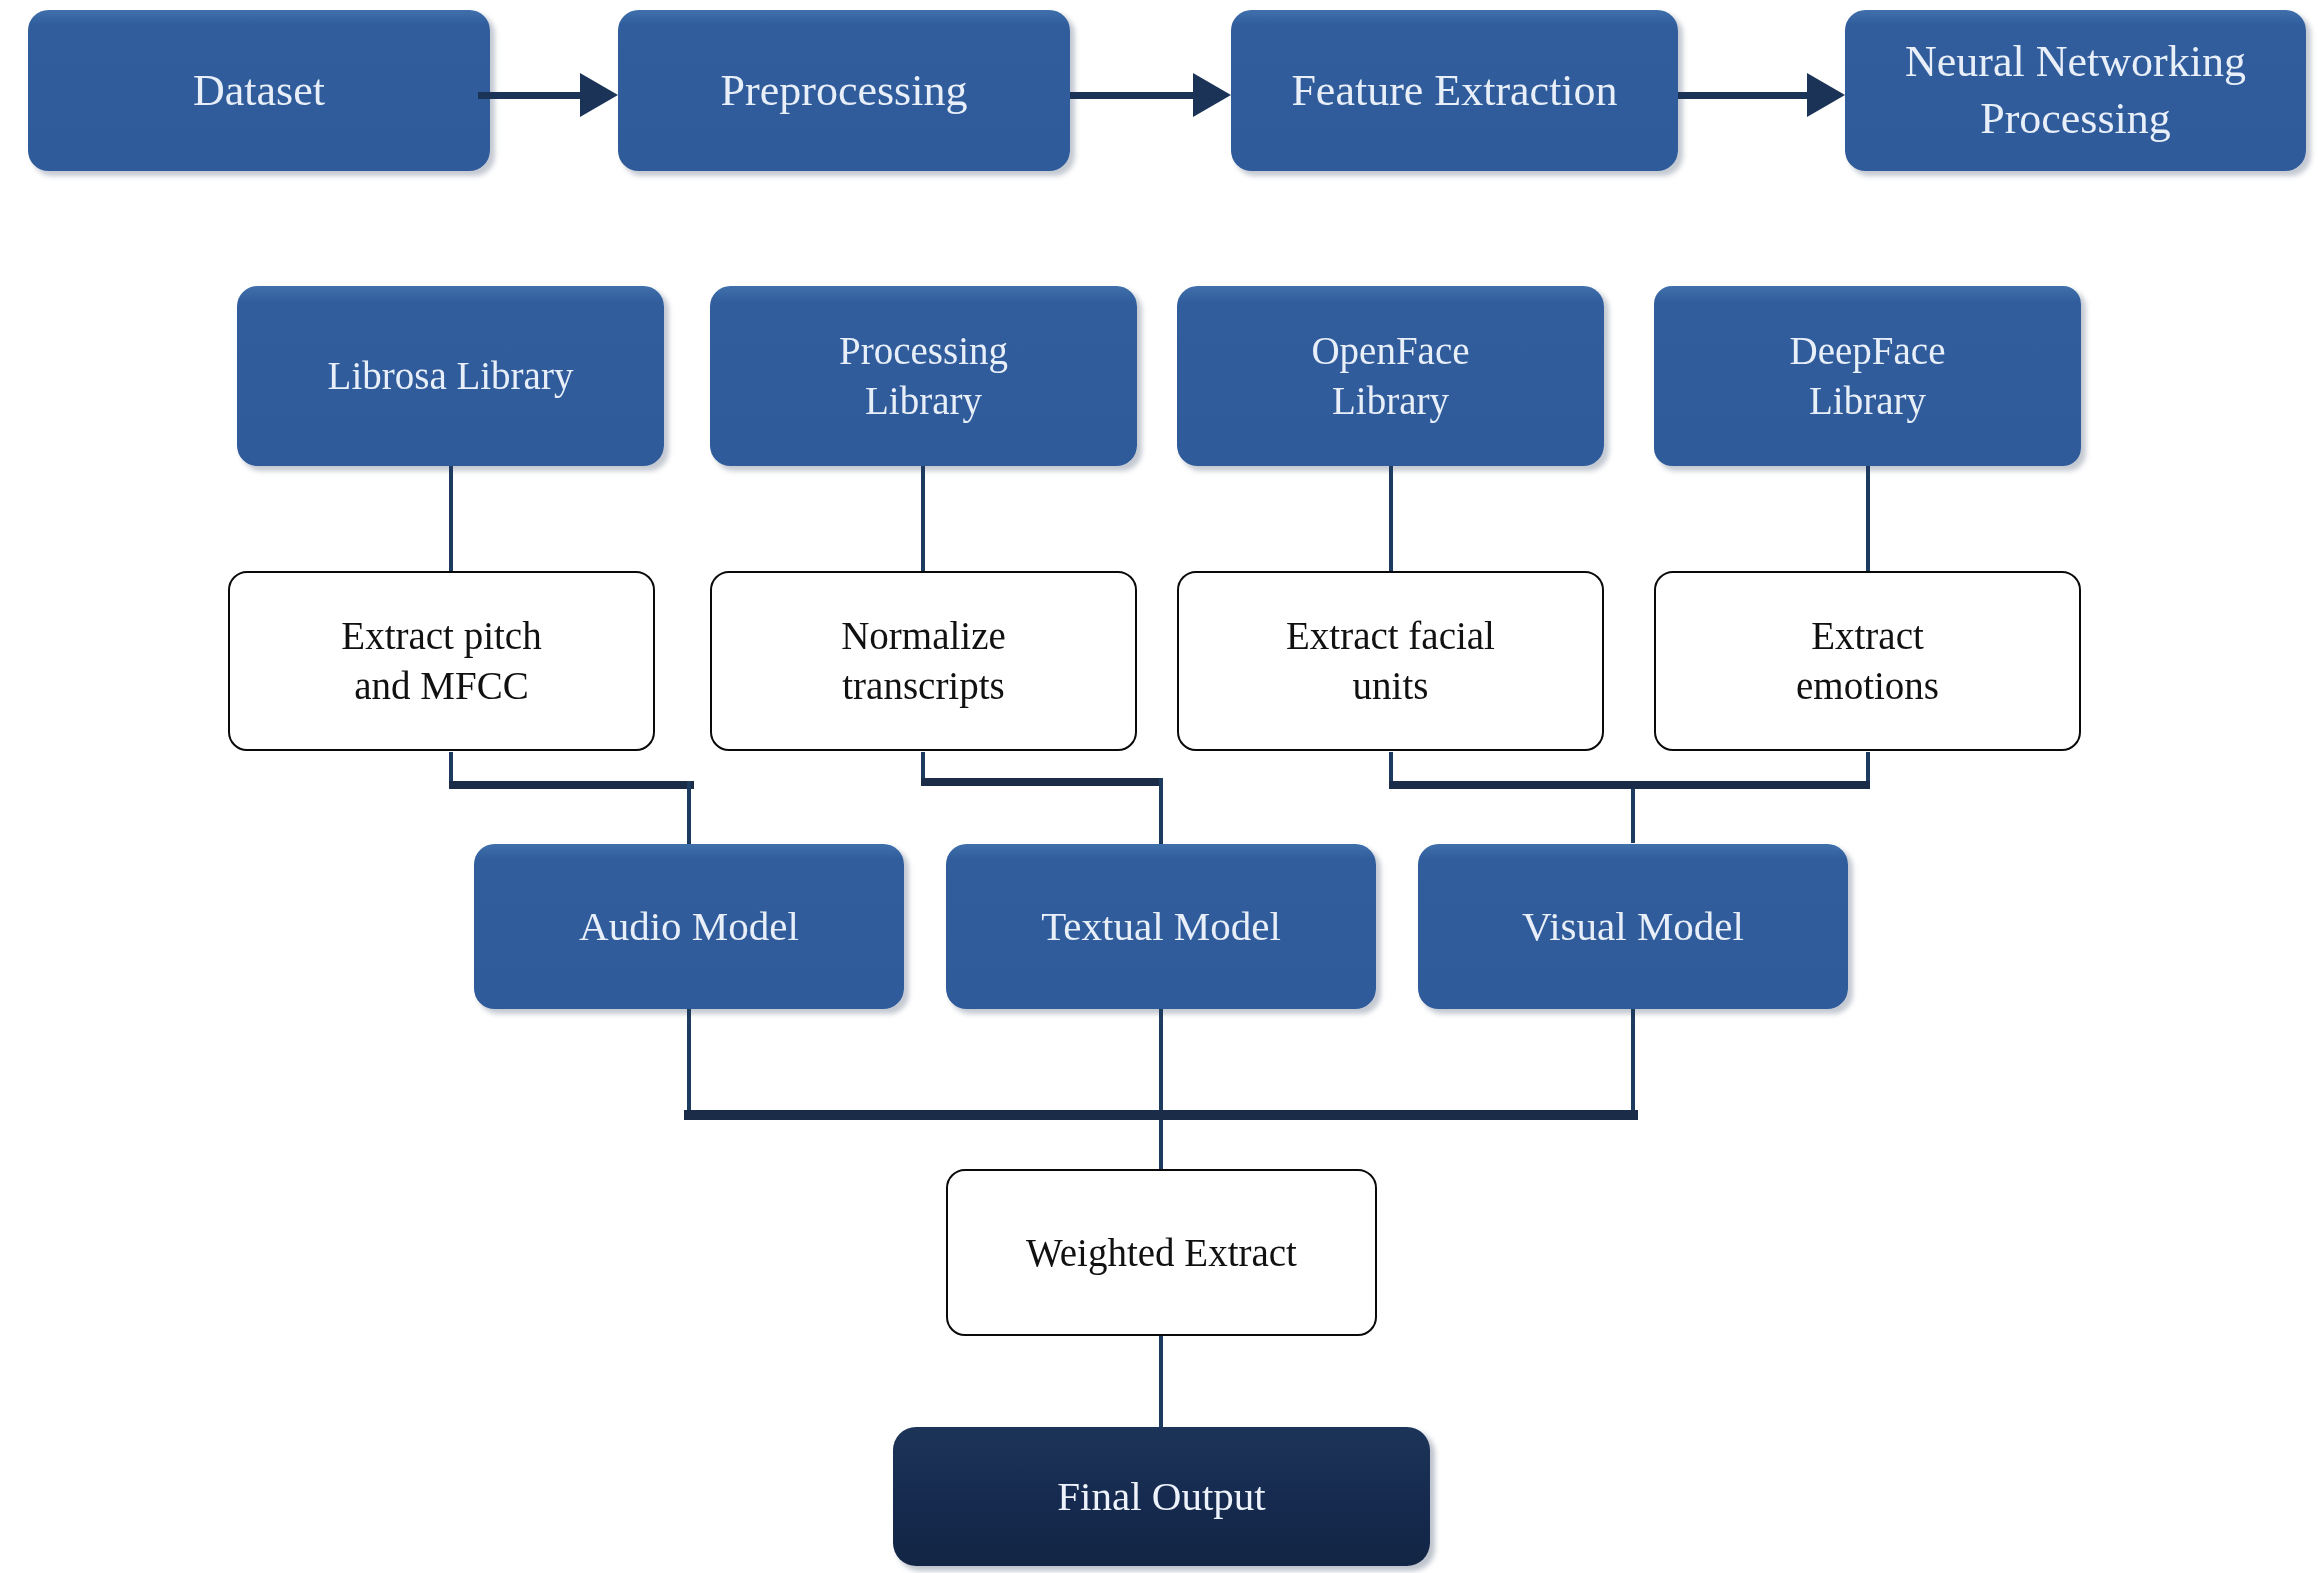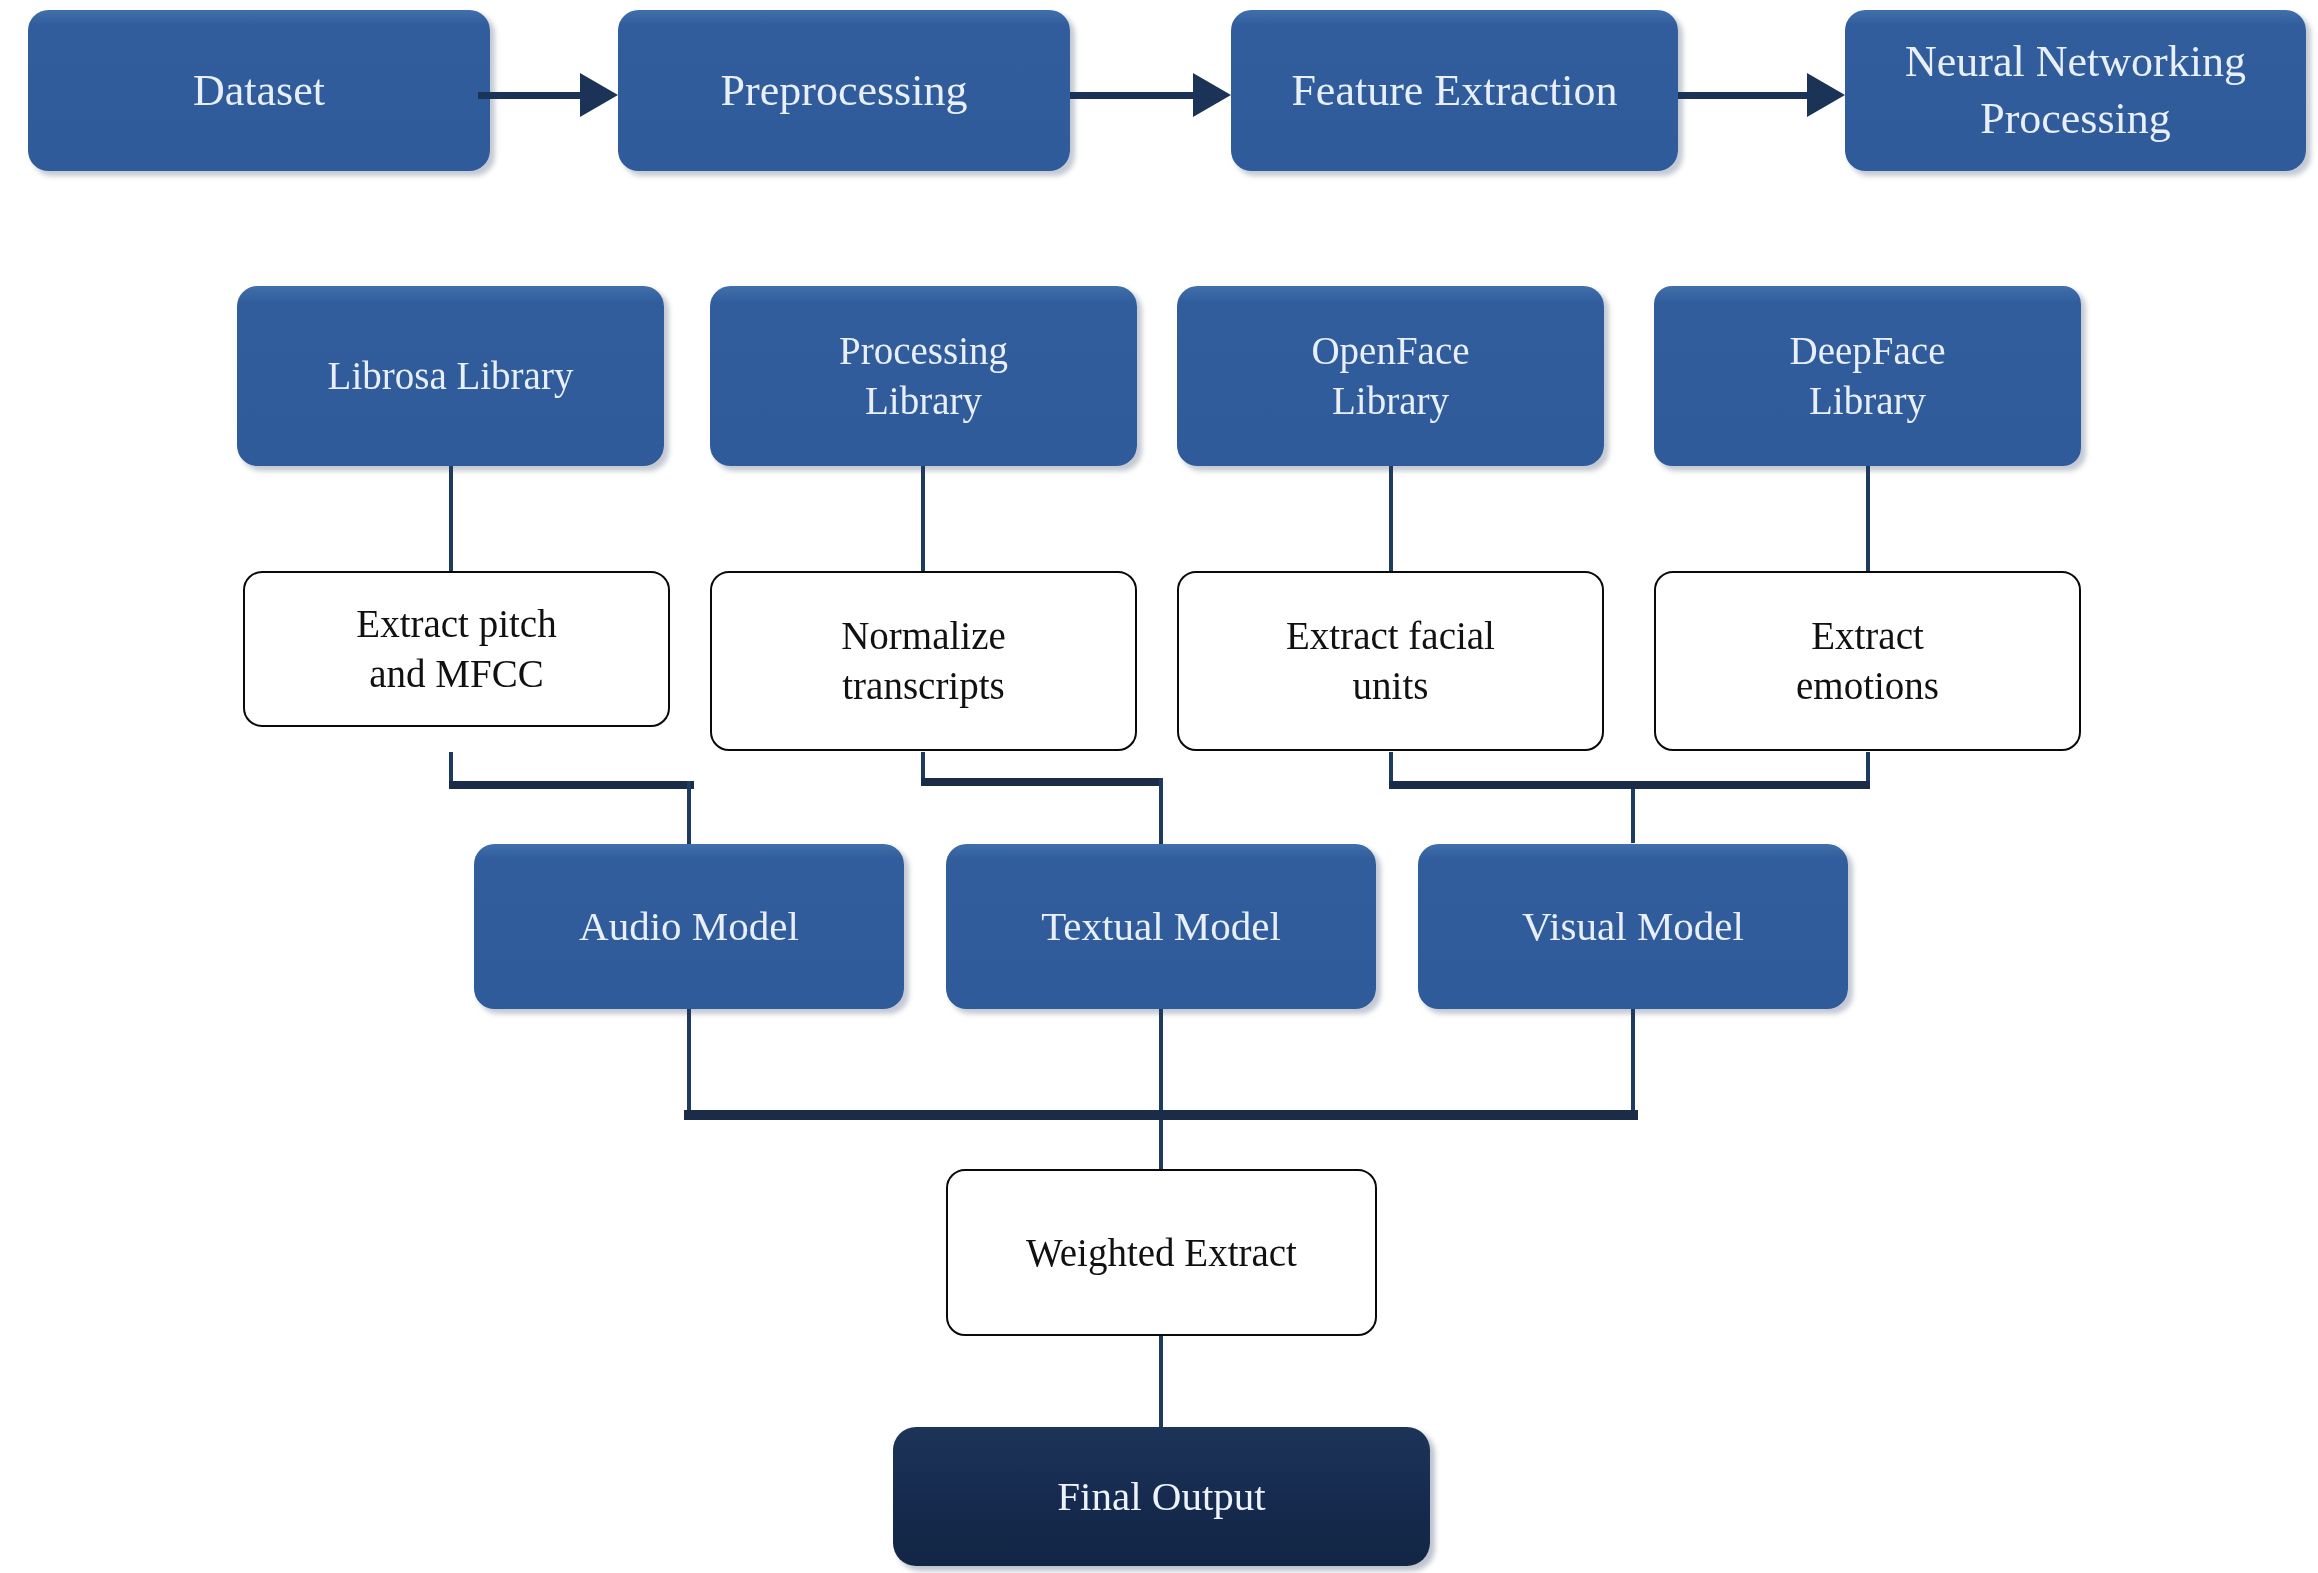--- a/index.html
+++ b/index.html
@@ -101,21 +101,21 @@
   <div class="node blue fs-mid" style="left:1177px; top:286px; width:427px; height:180px;">OpenFace
 Library</div>
   <div class="node blue fs-mid" style="left:1654px; top:286px; width:427px; height:180px;border-radius:18px;">DeepFace
 Library</div>
 
   <div class="v" style="left:449px; top:466px; height:105px;"></div>
   <div class="v" style="left:921px; top:466px; height:105px;"></div>
   <div class="v" style="left:1389px; top:466px; height:105px;"></div>
   <div class="v" style="left:1866px; top:466px; height:105px;"></div>
 
-  <div class="node white fs-mid" style="left:243px; top:571px; width:427px; height:156px;">Extract pitch
+  <div class="node white fs-mid" style="left:228px; top:571px; width:427px; height:180px;">Extract pitch
 and MFCC</div>
   <div class="node white fs-mid" style="left:710px; top:571px; width:427px; height:180px;">Normalize
 transcripts</div>
   <div class="node white fs-mid" style="left:1177px; top:571px; width:427px; height:180px;">Extract facial
 units</div>
   <div class="node white fs-mid" style="left:1654px; top:571px; width:427px; height:180px;">Extract
 emotions</div>
 
   <div class="v" style="left:449px; top:752px; height:37px;"></div>
   <div class="h" style="left:449px; top:781px; width:245px;"></div>

